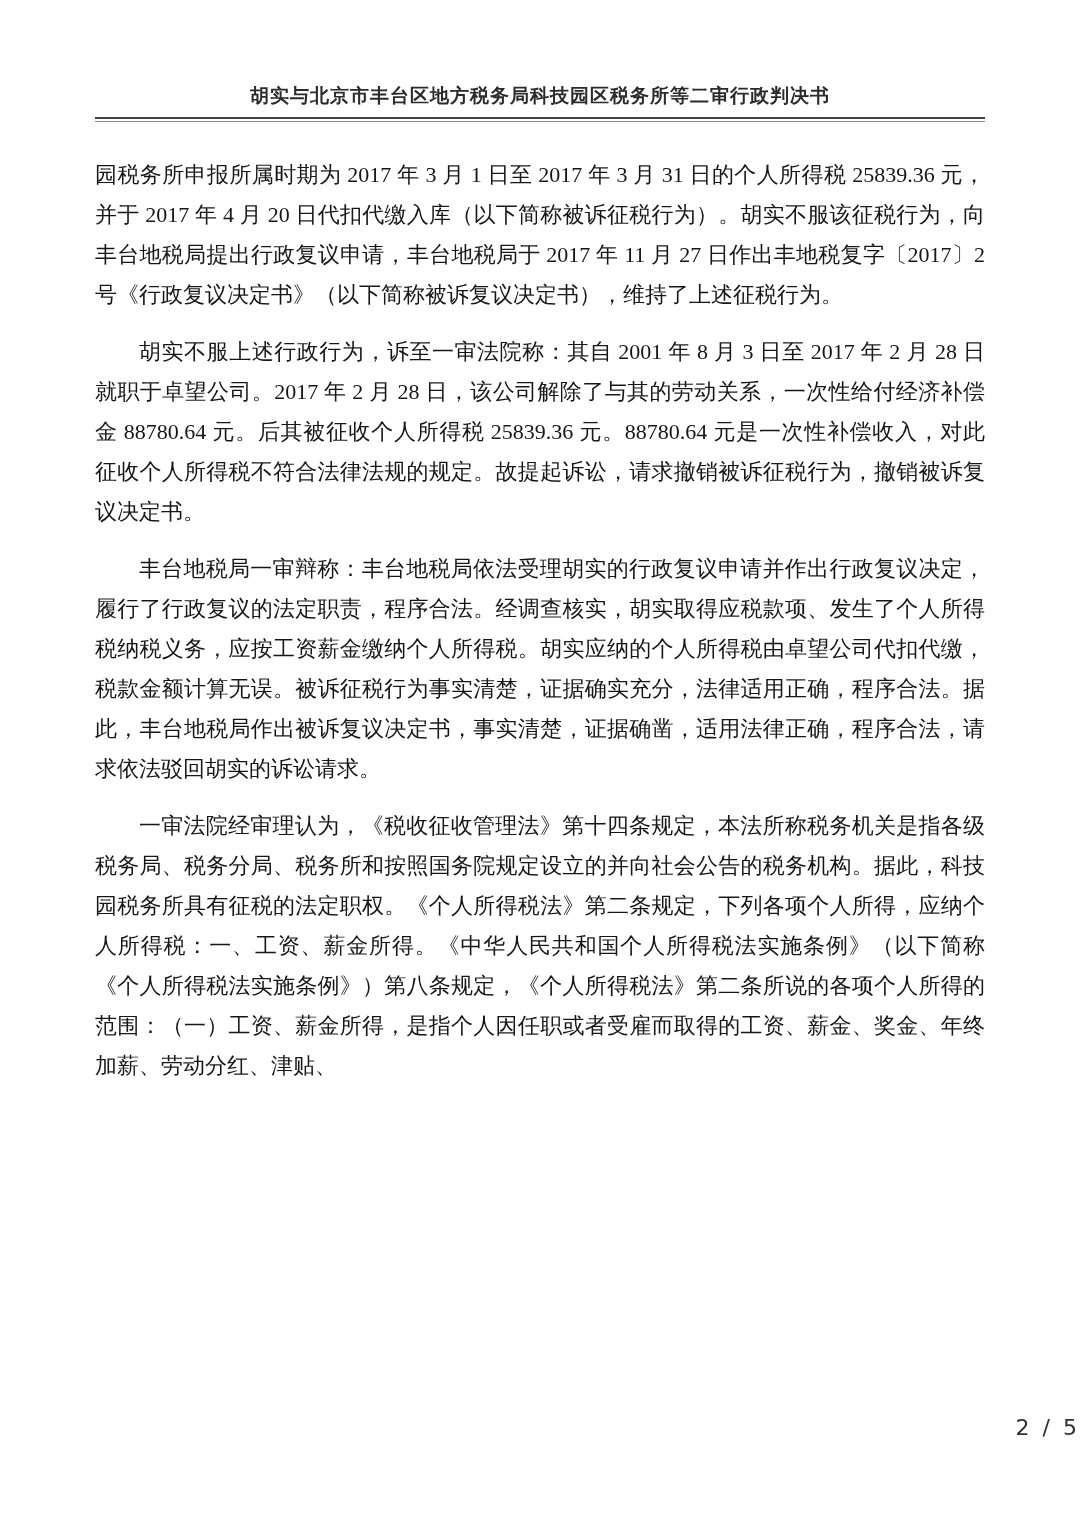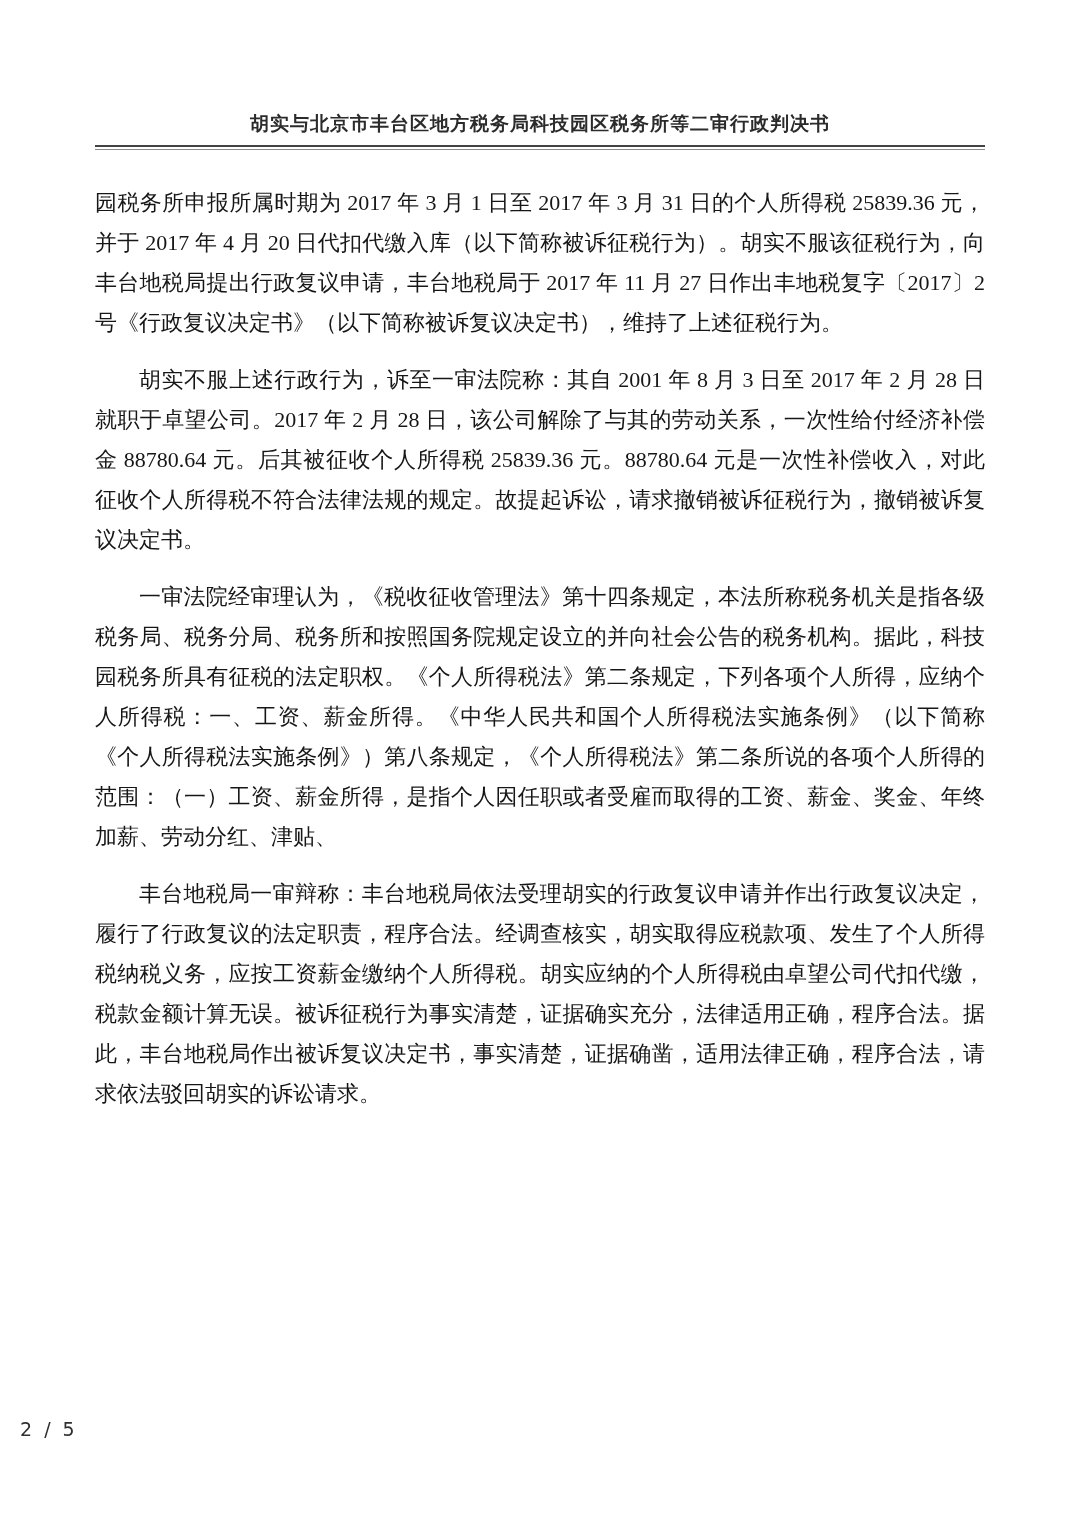--- a/index.html
+++ b/index.html
@@ -9,21 +9,21 @@
   }
   .page {
     position: relative;
     width: 1080px;
     height: 1528px;
     background: #ffffff;
     color: #1a1a1a;
     overflow: hidden;
   }
   .header {
-    padding-top: 112px;
+    padding-top: 84px;
   }
   .header-title {
     text-align: center;
     font-family: "Liberation Sans", "DejaVu Sans", sans-serif;
     font-size: 19px;
     font-weight: 600;
     color: #2b2b2b;
     letter-spacing: 1px;
     line-height: 24px;
   }
@@ -47,42 +47,41 @@
     text-indent: 2em;
   }
   .para.no-indent {
     text-indent: 0;
   }
   .footer {
     position: absolute;
     left: 0;
     right: 0;
     bottom: 88px;
-    text-align: left;
+    text-align: right;
     font-family: "DejaVu Sans", "Liberation Sans", sans-serif;
-    font-size: 19px;
+    font-size: 22px;
     color: #2f2f2f;
     letter-spacing: 3px;
-    margin-left: 20px;
   }
 </style>
 </head>
 <body>
 
 <div class="page">
 
   <div class="header">
     <div class="header-title">胡实与北京市丰台区地方税务局科技园区税务所等二审行政判决书</div>
     <div class="header-rule"></div>
   </div>
 
   <div class="body-text">
     <p class="para no-indent">园税务所申报所属时期为 2017 年 3 月 1 日至 2017 年 3 月 31 日的个人所得税 25839.36 元，并于 2017 年 4 月 20 日代扣代缴入库（以下简称被诉征税行为）。胡实不服该征税行为，向丰台地税局提出行政复议申请，丰台地税局于 2017 年 11 月 27 日作出丰地税复字〔2017〕2 号《行政复议决定书》（以下简称被诉复议决定书），维持了上述征税行为。</p>
     <p class="para">胡实不服上述行政行为，诉至一审法院称：其自 2001 年 8 月 3 日至 2017 年 2 月 28 日就职于卓望公司。2017 年 2 月 28 日，该公司解除了与其的劳动关系，一次性给付经济补偿金 88780.64 元。后其被征收个人所得税 25839.36 元。88780.64 元是一次性补偿收入，对此征收个人所得税不符合法律法规的规定。故提起诉讼，请求撤销被诉征税行为，撤销被诉复议决定书。</p>
+    <p class="para">丰台地税局一审辩称：丰台地税局依法受理胡实的行政复议申请并作出行政复议决定，履行了行政复议的法定职责，程序合法。经调查核实，胡实取得应税款项、发生了个人所得税纳税义务，应按工资薪金缴纳个人所得税。胡实应纳的个人所得税由卓望公司代扣代缴，税款金额计算无误。被诉征税行为事实清楚，证据确实充分，法律适用正确，程序合法。据此，丰台地税局作出被诉复议决定书，事实清楚，证据确凿，适用法律正确，程序合法，请求依法驳回胡实的诉讼请求。</p>
     <p class="para">一审法院经审理认为，《税收征收管理法》第十四条规定，本法所称税务机关是指各级税务局、税务分局、税务所和按照国务院规定设立的并向社会公告的税务机构。据此，科技园税务所具有征税的法定职权。《个人所得税法》第二条规定，下列各项个人所得，应纳个人所得税：一、工资、薪金所得。《中华人民共和国个人所得税法实施条例》（以下简称《个人所得税法实施条例》）第八条规定，《个人所得税法》第二条所说的各项个人所得的范围：（一）工资、薪金所得，是指个人因任职或者受雇而取得的工资、薪金、奖金、年终加薪、劳动分红、津贴、</p>
-    <p class="para">丰台地税局一审辩称：丰台地税局依法受理胡实的行政复议申请并作出行政复议决定，履行了行政复议的法定职责，程序合法。经调查核实，胡实取得应税款项、发生了个人所得税纳税义务，应按工资薪金缴纳个人所得税。胡实应纳的个人所得税由卓望公司代扣代缴，税款金额计算无误。被诉征税行为事实清楚，证据确实充分，法律适用正确，程序合法。据此，丰台地税局作出被诉复议决定书，事实清楚，证据确凿，适用法律正确，程序合法，请求依法驳回胡实的诉讼请求。</p>
   </div>
 
   <div class="footer">
     <span>2 / 5</span>
   </div>
 
 </div>
 
 </body></html>

